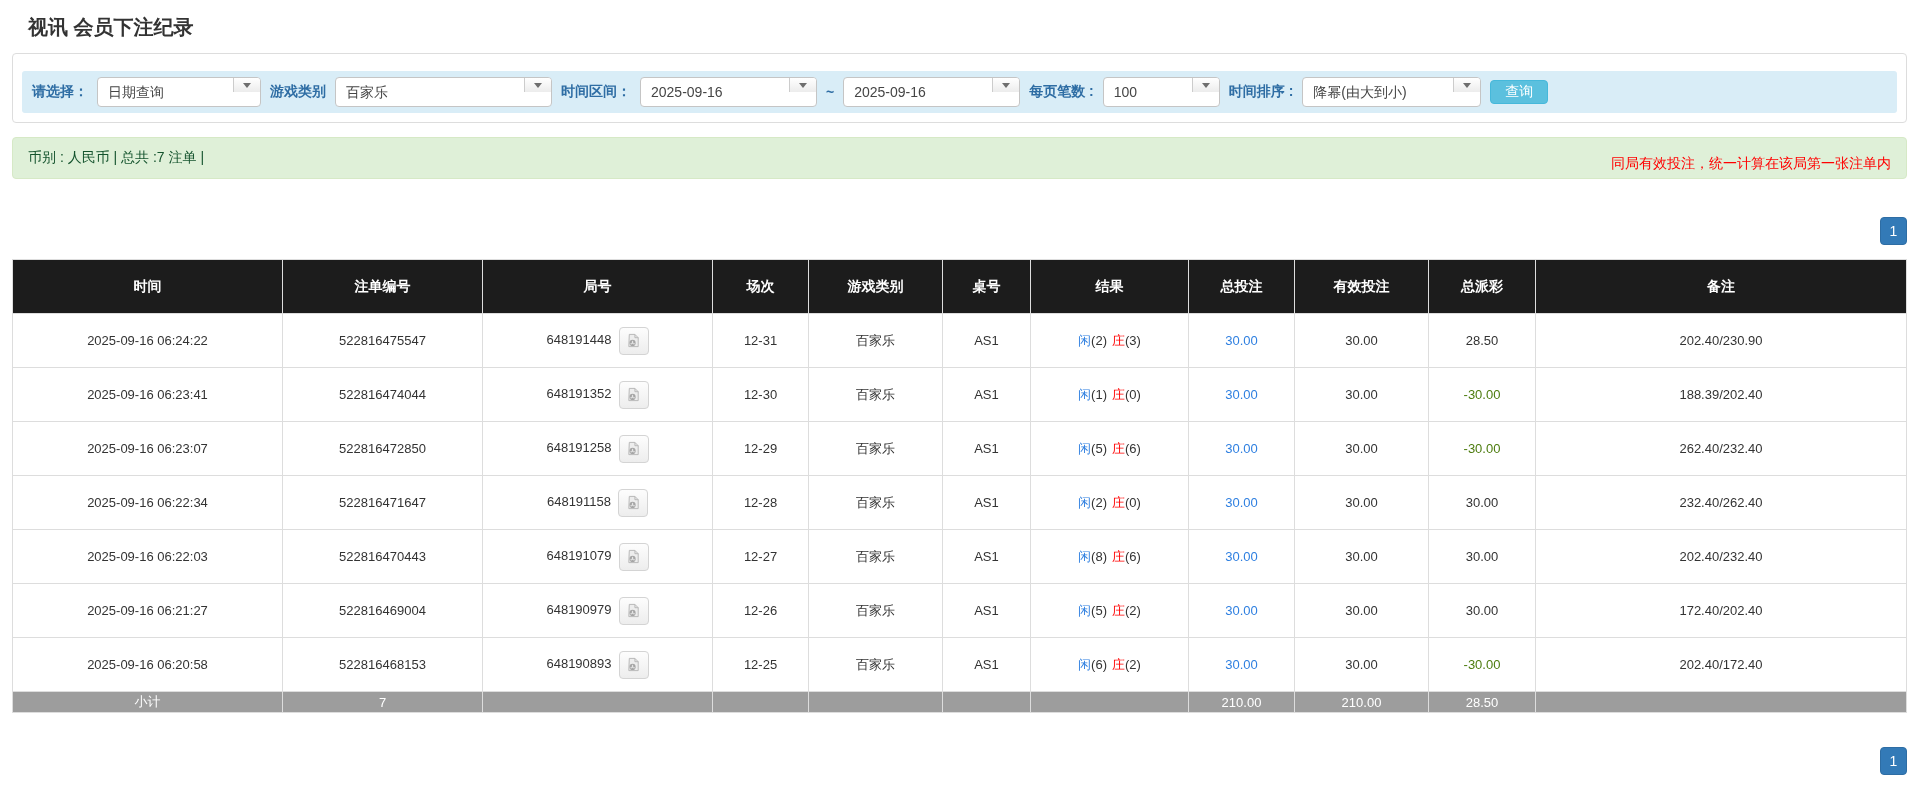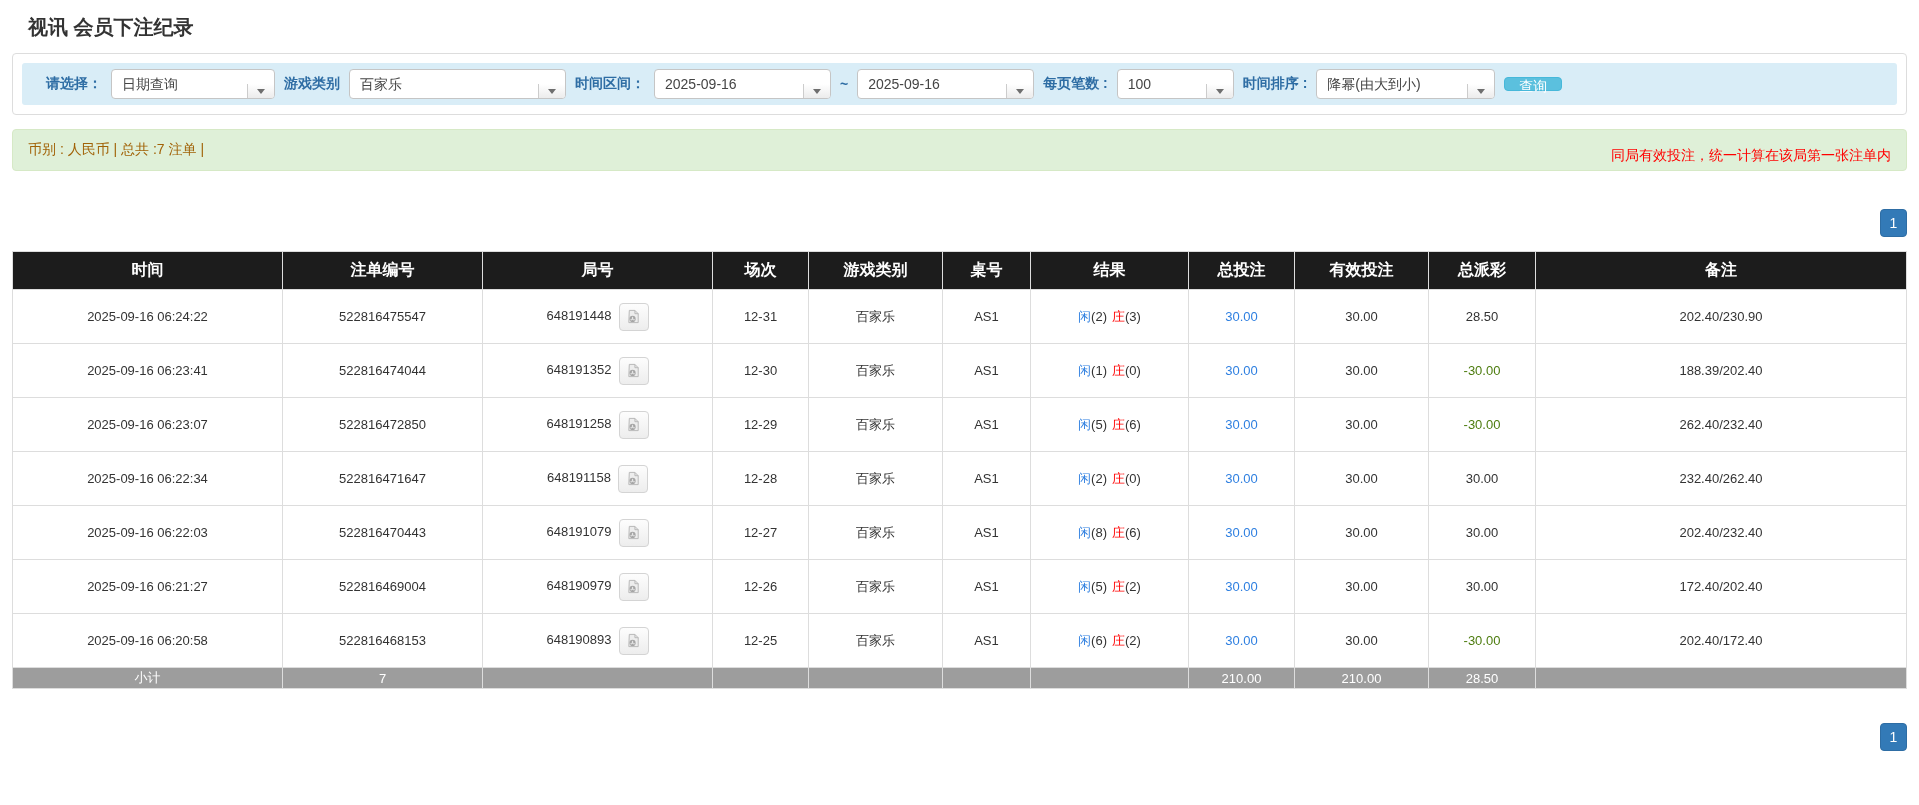--- a/index.html
+++ b/index.html
@@ -9,66 +9,66 @@
     font-family:"Liberation Sans","DejaVu Sans",sans-serif;
     color:#333; font-size:14px;
   }
   .wrap { padding:6px 12px 0 12px; }
 
   .page-title { font-size:20px; font-weight:700; color:#333; margin:8px 0 12px 16px; }
 
   
   .filter-panel { border:1px solid #ddd; border-radius:4px; padding:9px; background:#fff; }
   .filter-bar {
-    background:#d9edf7; border-radius:3px; padding:6px 24px;
-    display:flex; align-items:center; gap:9px; min-height:42px;
+    background:#d9edf7; border-radius:3px; padding:6px 10px;
+    display:flex; align-items:center; gap:9px; min-height:42px;margin-top:8px;
   }
   .flabel { color:#31708f; font-weight:bold; font-size:14px; color:#2e6da4; white-space:nowrap; }
   .tilde { color:#2e6da4; font-weight:bold; }
   .combo {
-    display:inline-flex; align-items:flex-end; background:#fff;
+    display:inline-flex; align-items:flex-start; background:#fff;
     border:1px solid #c5c5c5; border-radius:4px; height:30px; overflow:hidden;
   }
   .combo .val { padding:0 10px; line-height:28px; font-size:14px; color:#454545; white-space:nowrap; overflow:hidden; }
   .combo .arrow-btn {
     width:27px; border-left:1px solid #ccc; background:linear-gradient(#ffffff,#ececec);
     display:flex; align-items:center; justify-content:center; cursor:pointer; flex:0 0 27px;
   }
   .caret { width:0; height:0; border:4px solid transparent; border-top:5px solid #6e6e6e; margin-top:5px; }
   .w135 .val { width:135px; } .w188 .val { width:188px; } .w148 .val { width:148px; }
   .w88 .val { width:88px; } .w150 .val { width:150px; }
   .btn-query {
     background:#5bc0de; border:1px solid #46b8da; color:#fff; font-size:14px;
-    height:14px; padding:0 14px; border-radius:4px; cursor:pointer;
+    height:24px; padding:0 14px; border-radius:4px; cursor:pointer;
     font-family:inherit;
   }
 
   
   .summary-bar {
     margin-top:14px; background:#dff0d8; border:1px solid #d6e9c6; border-radius:4px;
     height:42px; padding:0 15px; display:flex; align-items:center; justify-content:space-between;
   }
-  .summary-left { color:#a16207; font-size:14px; }
+  .summary-left { color:#14532d; font-size:14px; }
   .summary-right { color:#ff0000; font-size:14px;margin-top:11px; }
 
   
   .pagination-row { display:flex; justify-content:flex-end; }
   .pg-top { margin:38px 0 14px 0; }
   .pg-bottom { margin:34px 0 0 0; }
   .page-btn {
     background:#337ab7; border:1px solid #2e6da4; color:#fff; min-width:27px; height:28px;
     border-radius:4px; font-size:14px; display:flex; align-items:center; justify-content:center;
     cursor:pointer; font-family:inherit;
   }
 
   
   table { width:100%; border-collapse:collapse; table-layout:fixed; }
   th {
-    background:#1c1c1c; color:#fff; font-weight:bold; font-size:16px;
-    height:38px; border:1px solid #ddd; text-align:center;
+    background:#1c1c1c; color:#fff; font-weight:bold; font-size:14px;
+    height:54px; border:1px solid #ddd; text-align:center;
   }
   tbody td {
     background:#fff; border:1px solid #ddd; height:54px; text-align:center;
     font-size:13px; color:#333; overflow:hidden;
   }
   .c-blue { color:#2e7fe0; }
   .c-red { color:#ff0000; }
   .banker-gap { margin-left:5px; }
   a.link { color:#2e7fe0; text-decoration:none; cursor:pointer; }
   td.neg { color:#4d7c0f; }

